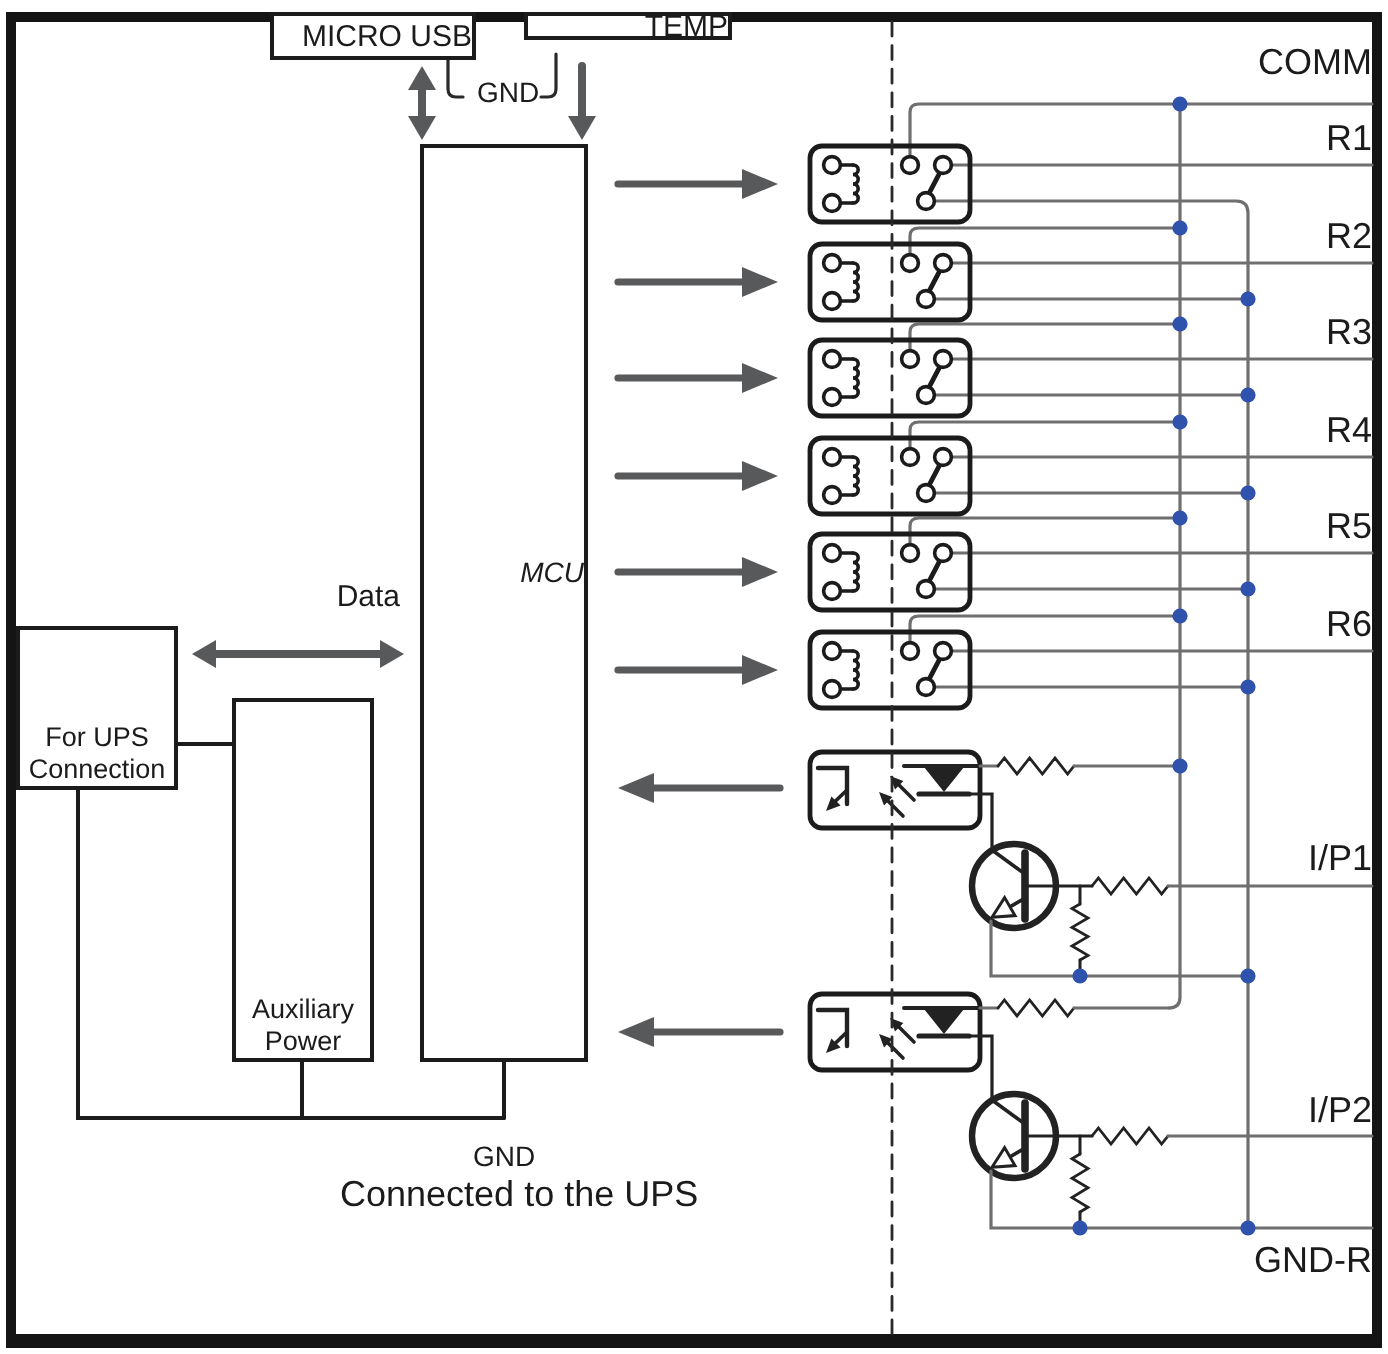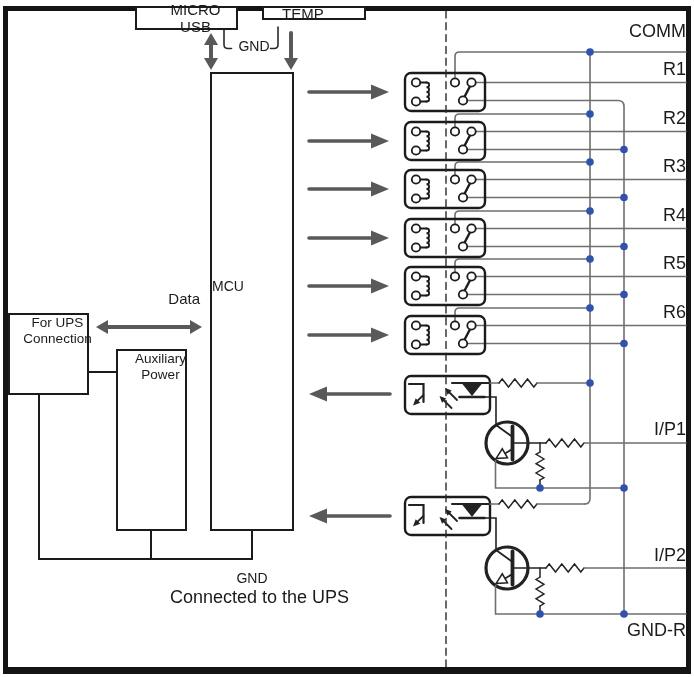--- a/index.html
+++ b/index.html
@@ -2,25 +2,25 @@
 <html><head>
 <meta charset="utf-8">
 <style>
   html,body{margin:0;padding:0;background:#fff;}
   .stage{position:relative;width:694px;height:677px;background:#fff;overflow:hidden;
          font-family:"Liberation Sans","DejaVu Sans",sans-serif;color:#1b1b1b;}
   .frame{position:absolute;left:3px;top:6px;width:688px;height:668px;box-sizing:border-box;
          border:5px solid #141414;border-bottom-width:7px;}
   svg.schem{position:absolute;left:0;top:0;}
   .box{position:absolute;box-sizing:border-box;background:#fff;border:2px solid #1b1b1b;}
-  .cap{display:flex;align-items:center;justify-content:flex-start;text-align:center;padding-left:18px;}
+  .cap{display:flex;align-items:center;justify-content:flex-end;text-align:center;}
   .microusb{left:135px;top:6px;width:103px;height:24px;font-size:15px;}
   .tempbox{left:262px;top:6px;width:104px;height:14px;font-size:15px;}
   .mcubox{left:210px;top:72px;width:84px;height:459px;}
-  .mcubox span{position:absolute;left:0;top:204px;width:100%;text-align:left;font-size:14px;}
+  .mcubox span{position:absolute;left:0;top:204px;width:100%;text-align:right;font-size:14px;font-style:italic;}
   .upsbox{left:8px;top:313px;width:81px;height:82px;font-size:13.5px;line-height:16px;flex-direction:column;}
   .auxbox{left:116px;top:349px;width:71px;height:182px;font-size:13.5px;line-height:16px;flex-direction:column;}
   .lbl{position:absolute;white-space:nowrap;}
   .gndtop{left:231px;top:38px;width:46px;text-align:center;font-size:14px;}
   .datalbl{left:100px;top:290px;width:100px;text-align:right;font-size:15px;}
   .gndbot{left:192px;top:570px;width:120px;text-align:center;font-size:14px;}
   .gndnote{left:170px;top:587px;width:170px;text-align:center;font-size:18px;}
   .rlabel{position:absolute;right:8px;font-size:18px;text-align:left;white-space:nowrap;}
 </style>
 </head>

